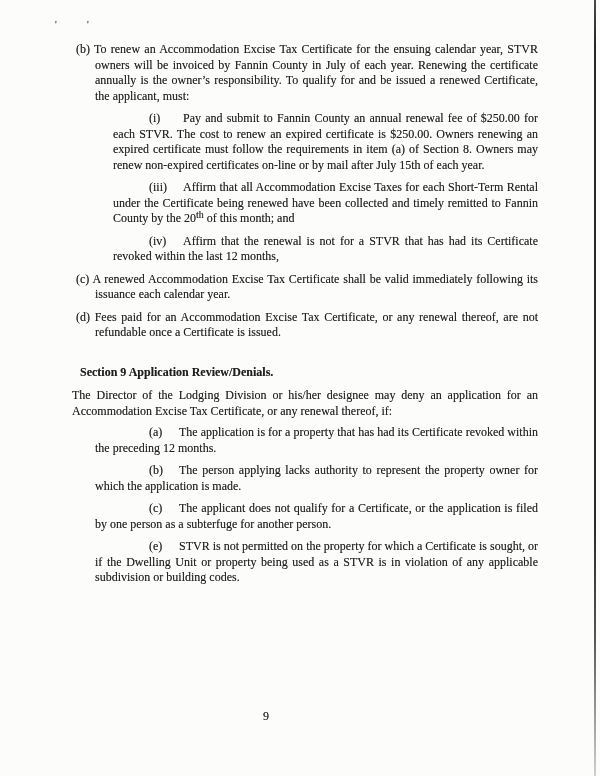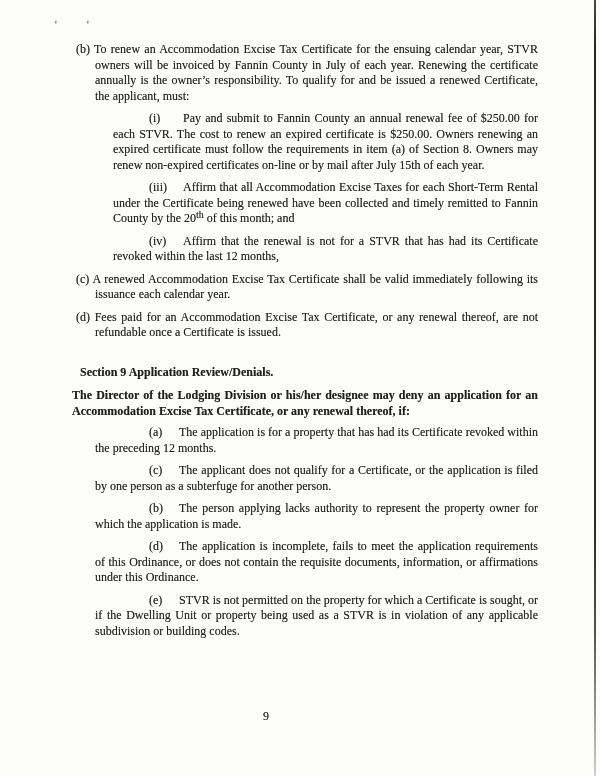--- a/index.html
+++ b/index.html
@@ -74,21 +74,21 @@
     text-indent: 54px;
   }
   .kind-subitem2 .lbl { display: inline-block; width: 30px; text-indent: 0; }
 
   .kind-heading {
     font-weight: bold;
     text-align: left;
     margin: 24px 62px 8px 68px;
   }
 
-  .kind-body { margin-left: 60px; font-weight: bold; }
+  .kind-body { margin-left: 60px; }
 
   .kind-subitem, .kind-subitem2 { margin-bottom: 7px; }
   .kind-item { margin-bottom: 7px; }
 
   .run-u { }
   sup.run-sup {
     font-size: 10px;
     line-height: 0;
     vertical-align: 4px;
   }
@@ -113,23 +113,22 @@
   <div class="content">
       <p class="para kind-item"><span class="lbl">(b)</span> <span>To renew an Accommodation Excise Tax Certificate for the ensuing calendar year, STVR owners will be invoiced by Fannin County in July of each year. Renewing the certificate annually is the owner’s responsibility. To qualify for and be issued a renewed Certificate, the applicant, must:</span></p>
       <p class="para kind-subitem"><span class="lbl">(i)</span><span>Pay and submit to Fannin County an annual renewal fee of </span><span class="run-u">$250.00</span><span> for each STVR. The cost to renew an expired certificate is </span><span class="run-u">$250.00</span><span>. Owners renewing an expired certificate must follow the requirements in item (a) of Section 8. Owners may renew non-expired certificates on-line or by mail after July 15th of each year.</span></p>
       <p class="para kind-subitem"><span class="lbl">(iii)</span><span>Affirm that all Accommodation Excise Taxes for each Short-Term Rental under the Certificate being renewed have been collected and timely remitted to Fannin County by the 20</span><sup class="run-sup">th</sup><span> of this month; and</span></p>
       <p class="para kind-subitem"><span class="lbl">(iv)</span><span>Affirm that the renewal is not for a STVR that has had its Certificate revoked within the last 12 months,</span></p>
       <p class="para kind-item"><span class="lbl">(c)</span> <span>A renewed Accommodation Excise Tax Certificate shall be valid immediately following its issuance each calendar year.</span></p>
       <p class="para kind-item"><span class="lbl">(d)</span> <span>Fees paid for an Accommodation Excise Tax Certificate, or any renewal thereof, are not refundable once a Certificate is issued.</span></p>
       <p class="para kind-heading"><span>Section 9 Application Review/Denials.</span></p>
       <p class="para kind-body"><span>The Director of the Lodging Division or his/her designee may deny an application for an Accommodation Excise Tax Certificate, or any renewal thereof, if:</span></p>
       <p class="para kind-subitem2"><span class="lbl">(a)</span><span>The application is for a property that has had its Certificate revoked within the preceding 12 months.</span></p>
+      <p class="para kind-subitem2"><span class="lbl">(b)</span><span>The person applying lacks authority to represent the property owner for which the application is made.</span></p>
       <p class="para kind-subitem2"><span class="lbl">(c)</span><span>The applicant does not qualify for a Certificate, or the application is filed by one person as a subterfuge for another person.</span></p>
-      <p class="para kind-subitem2"><span class="lbl">(b)</span><span>The person applying lacks authority to represent the property owner for which the application is made.</span></p>
-      <p class="para kind-subitem2"><span class="lbl">(d)</span><span>The application is incomplete, fails to meet the application requirements of this Ordinance, or does not contain the requisite documents, information, or affirmations under this Ordinance.</span></p>
       <p class="para kind-subitem2"><span class="lbl">(e)</span><span>STVR is not permitted on the property for which a Certificate is sought, or if the Dwelling Unit or property being used as a STVR is in violation of any applicable subdivision or building codes.</span></p>
     </div>
 
   <div class="page-number">9</div>
 
   <div class="scan-line"></div>
 
 </div>
 
 </body></html>

